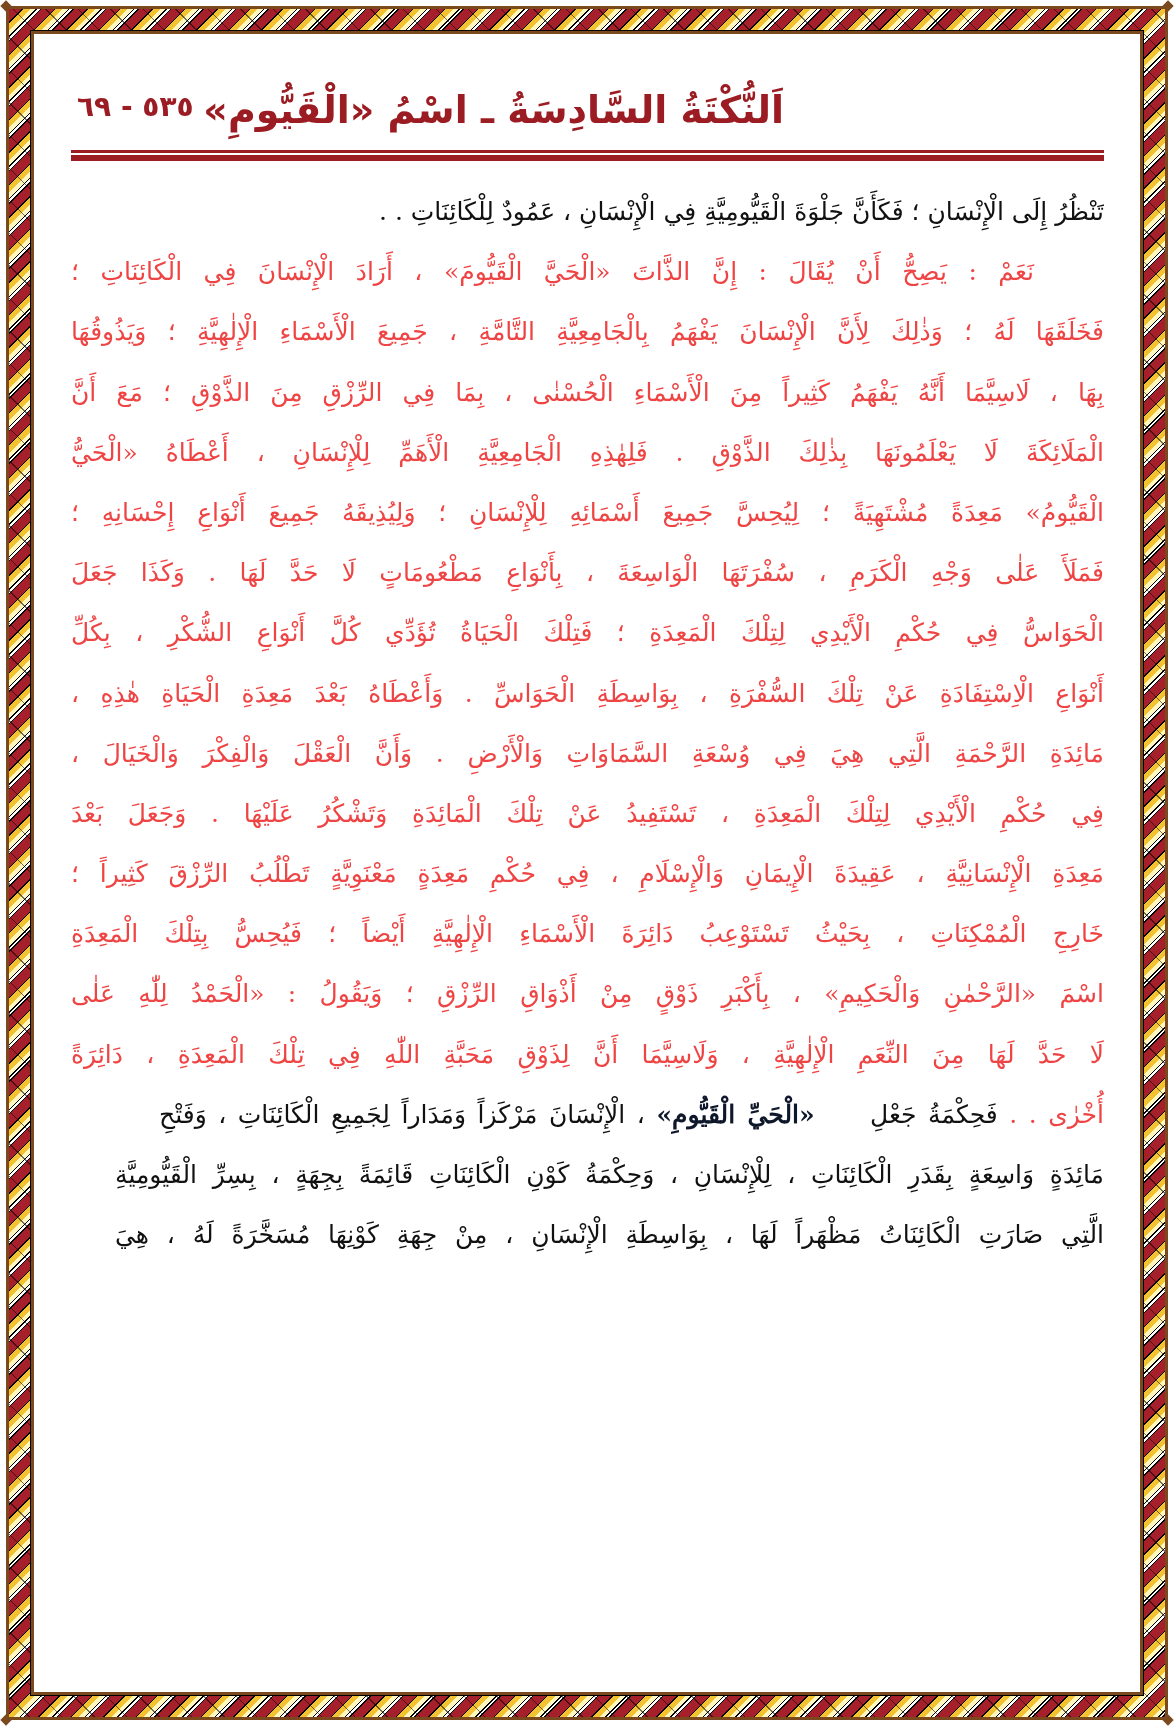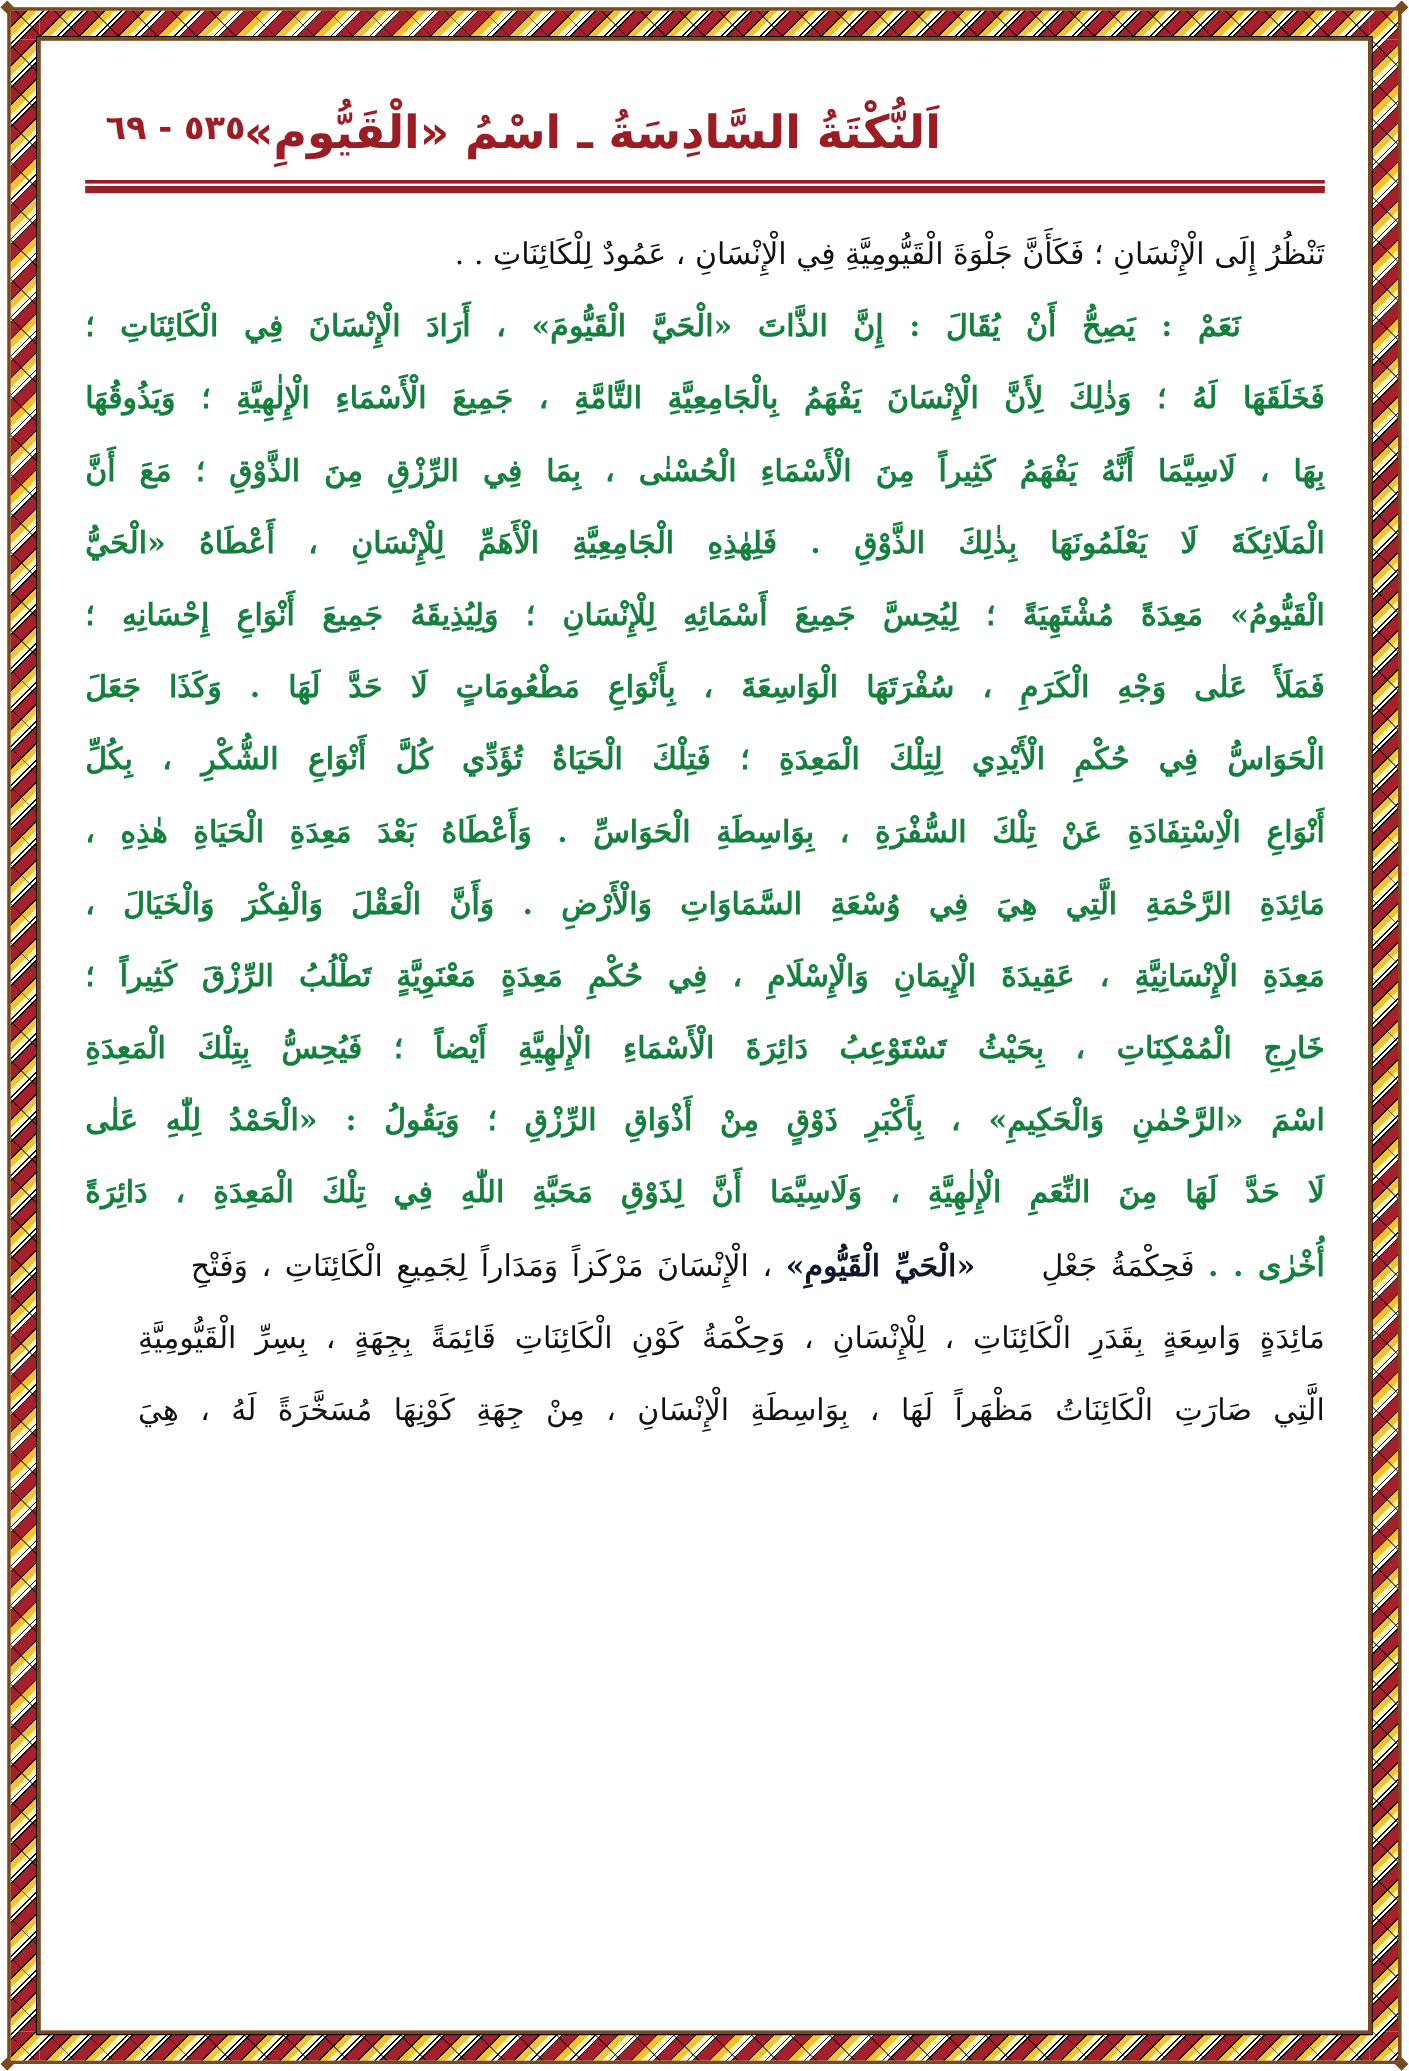--- a/index.html
+++ b/index.html
@@ -67,21 +67,20 @@
   }
   .header-pages {
     position: absolute; left: 6px; top: 2px;
     font-family: "DejaVu Sans", sans-serif;
     font-weight: bold;
     font-size: 28px;
     color: #9b1c22;
     white-space: nowrap;
     direction: ltr;
     letter-spacing: 3px;
-    margin-left: 11px;
   }
   .rule-thin {
     position: absolute; left: 71px; top: 150px; width: 1033px; height: 3px;
     background: #9b1c22;
   }
   .rule-thick {
     position: absolute; left: 71px; top: 155px; width: 1033px; height: 6px;
     background: #9b1c22;
   }
 
@@ -96,21 +95,21 @@
     line-height: 60px;
     font-size: 25px;
     white-space: nowrap;
     text-align: justify;
     text-align-last: justify;
     overflow: hidden;
   }
   .line.last { text-align-last: right; }
   .line.indent { padding-right: 70px; }
   .black { color: #111111; font-weight: normal; margin-left: 44px; }
-  .red { color: #15803d; font-weight: bold; }
+  .red { color: #ef4444; font-weight: normal; }
   .hl { color: #0f172a; font-weight: bold; }
 </style>
 </head>
 <body>
 
 <div class="frame-outer"></div>
 <div class="frame-braid"></div>
 <div class="frame-braid-overlay"></div>
 <div class="frame-inner-line"></div>
 <div class="corner" style="left:2px;top:2px;"></div>
@@ -129,20 +128,21 @@
   <div class="line last black">تَنْظُرُ إِلَى الْإِنْسَانِ ؛ فَكَأَنَّ جَلْوَةَ الْقَيُّومِيَّةِ فِي الْإِنْسَانِ ، عَمُودٌ لِلْكَائِنَاتِ . .</div>
   <div class="line indent red">نَعَمْ : يَصِحُّ أَنْ يُقَالَ : إِنَّ الذَّاتَ «الْحَيَّ الْقَيُّومَ» ، أَرَادَ الْإِنْسَانَ فِي الْكَائِنَاتِ ؛</div>
   <div class="line red">فَخَلَقَهَا لَهُ ؛ وَذٰلِكَ لِأَنَّ الْإِنْسَانَ يَفْهَمُ بِالْجَامِعِيَّةِ التَّامَّةِ ، جَمِيعَ الْأَسْمَاءِ الْإِلٰهِيَّةِ ؛ وَيَذُوقُهَا</div>
   <div class="line red">بِهَا ، لَاسِيَّمَا أَنَّهُ يَفْهَمُ كَثِيراً مِنَ الْأَسْمَاءِ الْحُسْنٰى ، بِمَا فِي الرِّزْقِ مِنَ الذَّوْقِ ؛ مَعَ أَنَّ</div>
   <div class="line red">الْمَلَائِكَةَ لَا يَعْلَمُونَهَا بِذٰلِكَ الذَّوْقِ . فَلِهٰذِهِ الْجَامِعِيَّةِ الْأَهَمِّ لِلْإِنْسَانِ ، أَعْطَاهُ «الْحَيُّ</div>
   <div class="line red">الْقَيُّومُ» مَعِدَةً مُشْتَهِيَةً ؛ لِيُحِسَّ جَمِيعَ أَسْمَائِهِ لِلْإِنْسَانِ ؛ وَلِيُذِيقَهُ جَمِيعَ أَنْوَاعِ إِحْسَانِهِ ؛</div>
   <div class="line red">فَمَلَأَ عَلٰى وَجْهِ الْكَرَمِ ، سُفْرَتَهَا الْوَاسِعَةَ ، بِأَنْوَاعِ مَطْعُومَاتٍ لَا حَدَّ لَهَا . وَكَذَا جَعَلَ</div>
   <div class="line red">الْحَوَاسُّ فِي حُكْمِ الْأَيْدِي لِتِلْكَ الْمَعِدَةِ ؛ فَتِلْكَ الْحَيَاةُ تُؤَدِّي كُلَّ أَنْوَاعِ الشُّكْرِ ، بِكُلِّ</div>
   <div class="line red">أَنْوَاعِ الْاِسْتِفَادَةِ عَنْ تِلْكَ السُّفْرَةِ ، بِوَاسِطَةِ الْحَوَاسِّ . وَأَعْطَاهُ بَعْدَ مَعِدَةِ الْحَيَاةِ هٰذِهِ ،</div>
   <div class="line red">مَائِدَةِ الرَّحْمَةِ الَّتِي هِيَ فِي وُسْعَةِ السَّمَاوَاتِ وَالْأَرْضِ . وَأَنَّ الْعَقْلَ وَالْفِكْرَ وَالْخَيَالَ ،</div>
+  <div class="line red">فِي حُكْمِ الْأَيْدِي لِتِلْكَ الْمَعِدَةِ ، تَسْتَفِيدُ عَنْ تِلْكَ الْمَائِدَةِ وَتَشْكُرُ عَلَيْهَا . وَجَعَلَ بَعْدَ</div>
   <div class="line red">مَعِدَةِ الْإِنْسَانِيَّةِ ، عَقِيدَةَ الْإِيمَانِ وَالْإِسْلَامِ ، فِي حُكْمِ مَعِدَةٍ مَعْنَوِيَّةٍ تَطْلُبُ الرِّزْقَ كَثِيراً ؛</div>
   <div class="line red">خَارِجِ الْمُمْكِنَاتِ ، بِحَيْثُ تَسْتَوْعِبُ دَائِرَةَ الْأَسْمَاءِ الْإِلٰهِيَّةِ أَيْضاً ؛ فَيُحِسُّ بِتِلْكَ الْمَعِدَةِ</div>
   <div class="line red">اسْمَ «الرَّحْمٰنِ وَالْحَكِيمِ» ، بِأَكْبَرِ ذَوْقٍ مِنْ أَذْوَاقِ الرِّزْقِ ؛ وَيَقُولُ : «الْحَمْدُ لِلّٰهِ عَلٰى</div>
   <div class="line red">لَا حَدَّ لَهَا مِنَ النِّعَمِ الْإِلٰهِيَّةِ ، وَلَاسِيَّمَا أَنَّ لِذَوْقِ مَحَبَّةِ اللّٰهِ فِي تِلْكَ الْمَعِدَةِ ، دَائِرَةً</div>
   <div class="line black"><span class="red">أُخْرٰى . .</span><span class="black"> فَحِكْمَةُ جَعْلِ </span><span class="hl">«الْحَيِّ الْقَيُّومِ»</span><span class="black"> ، الْإِنْسَانَ مَرْكَزاً وَمَدَاراً لِجَمِيعِ الْكَائِنَاتِ ، وَفَتْحِ</span></div>
   <div class="line black">مَائِدَةٍ وَاسِعَةٍ بِقَدَرِ الْكَائِنَاتِ ، لِلْإِنْسَانِ ، وَحِكْمَةُ كَوْنِ الْكَائِنَاتِ قَائِمَةً بِجِهَةٍ ، بِسِرِّ الْقَيُّومِيَّةِ</div>
   <div class="line black">الَّتِي صَارَتِ الْكَائِنَاتُ مَظْهَراً لَهَا ، بِوَاسِطَةِ الْإِنْسَانِ ، مِنْ جِهَةِ كَوْنِهَا مُسَخَّرَةً لَهُ ، هِيَ</div>
 </div>
 
 </body></html>

